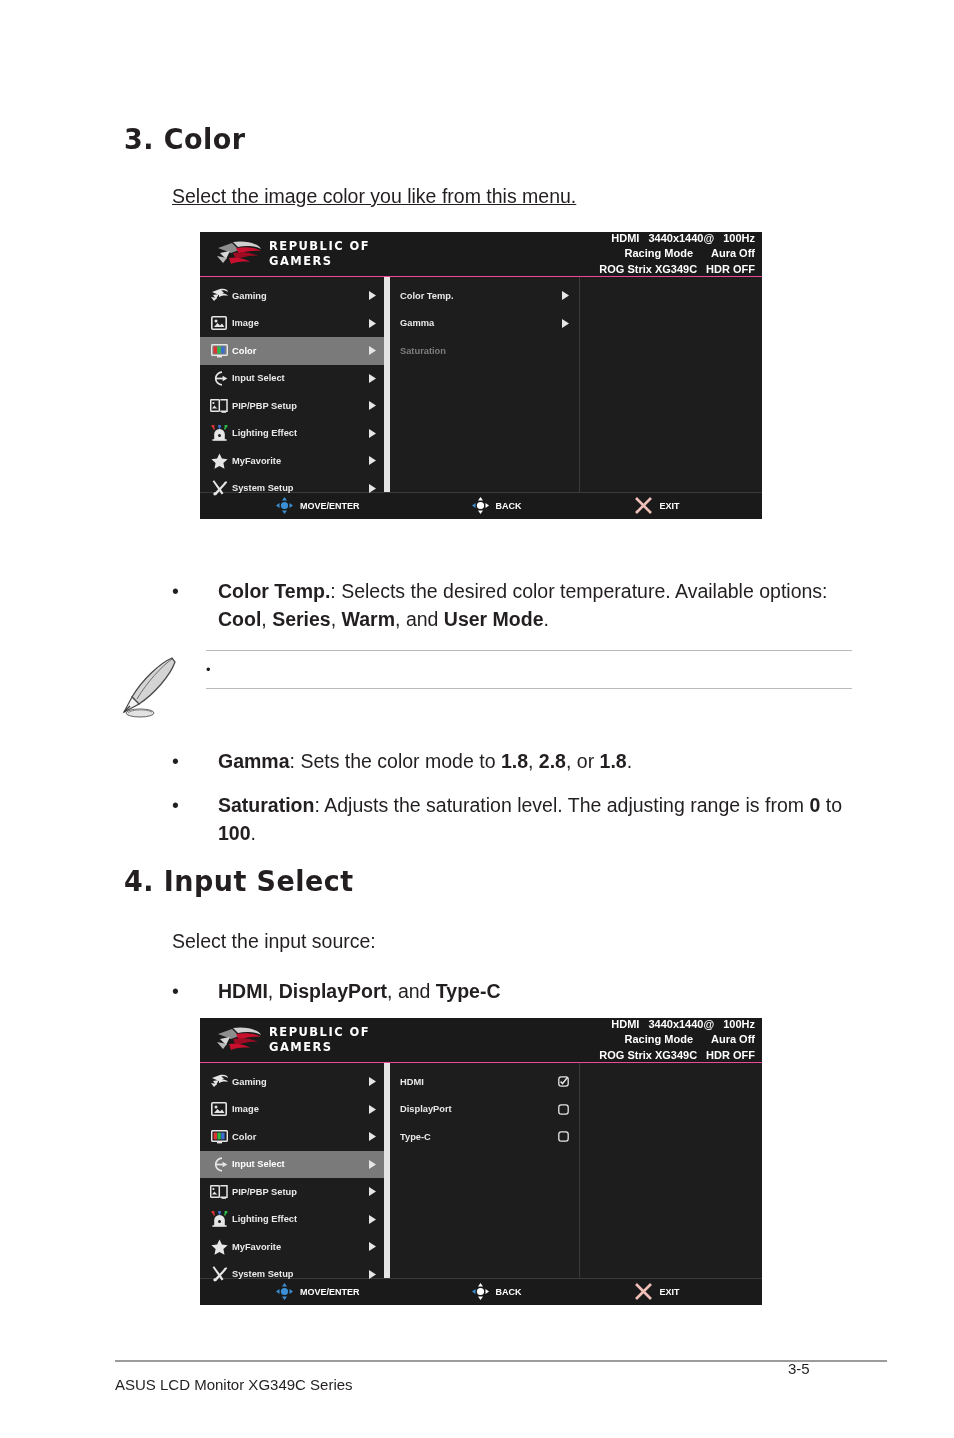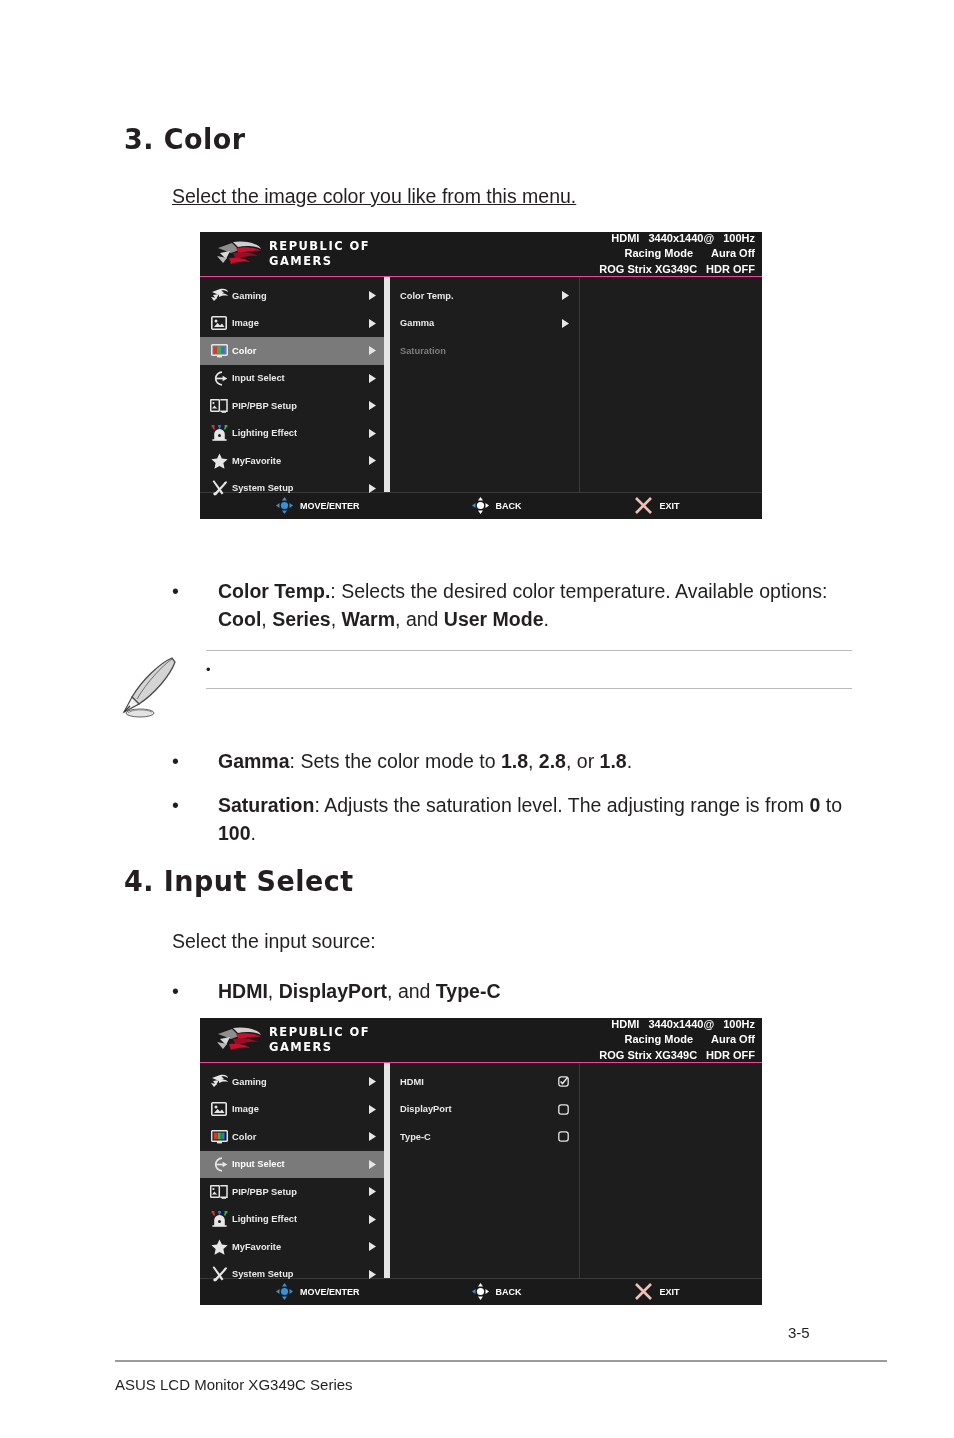--- a/index.html
+++ b/index.html
@@ -660,15 +660,15 @@
             <line x1="17" y1="2" x2="2" y2="17" stroke="#f0c0b8" stroke-width="2.6"></line>
           </svg>
         </span>
         <span>EXIT</span>
       </div>
     </div>
   </div>
 
   <div class="page-rule" style="left:115px; top:1360px; width:772px;"></div>
   <div class="foot-left" style="left:115px; top:1376px;">ASUS LCD Monitor XG349C Series</div>
-  <div class="foot-right" style="left:788px; top:1324px;">3-5</div>
+  <div class="foot-right" style="left:788px; top:1360px;">3-5</div>
 
 </div>
 
 </body></html>

